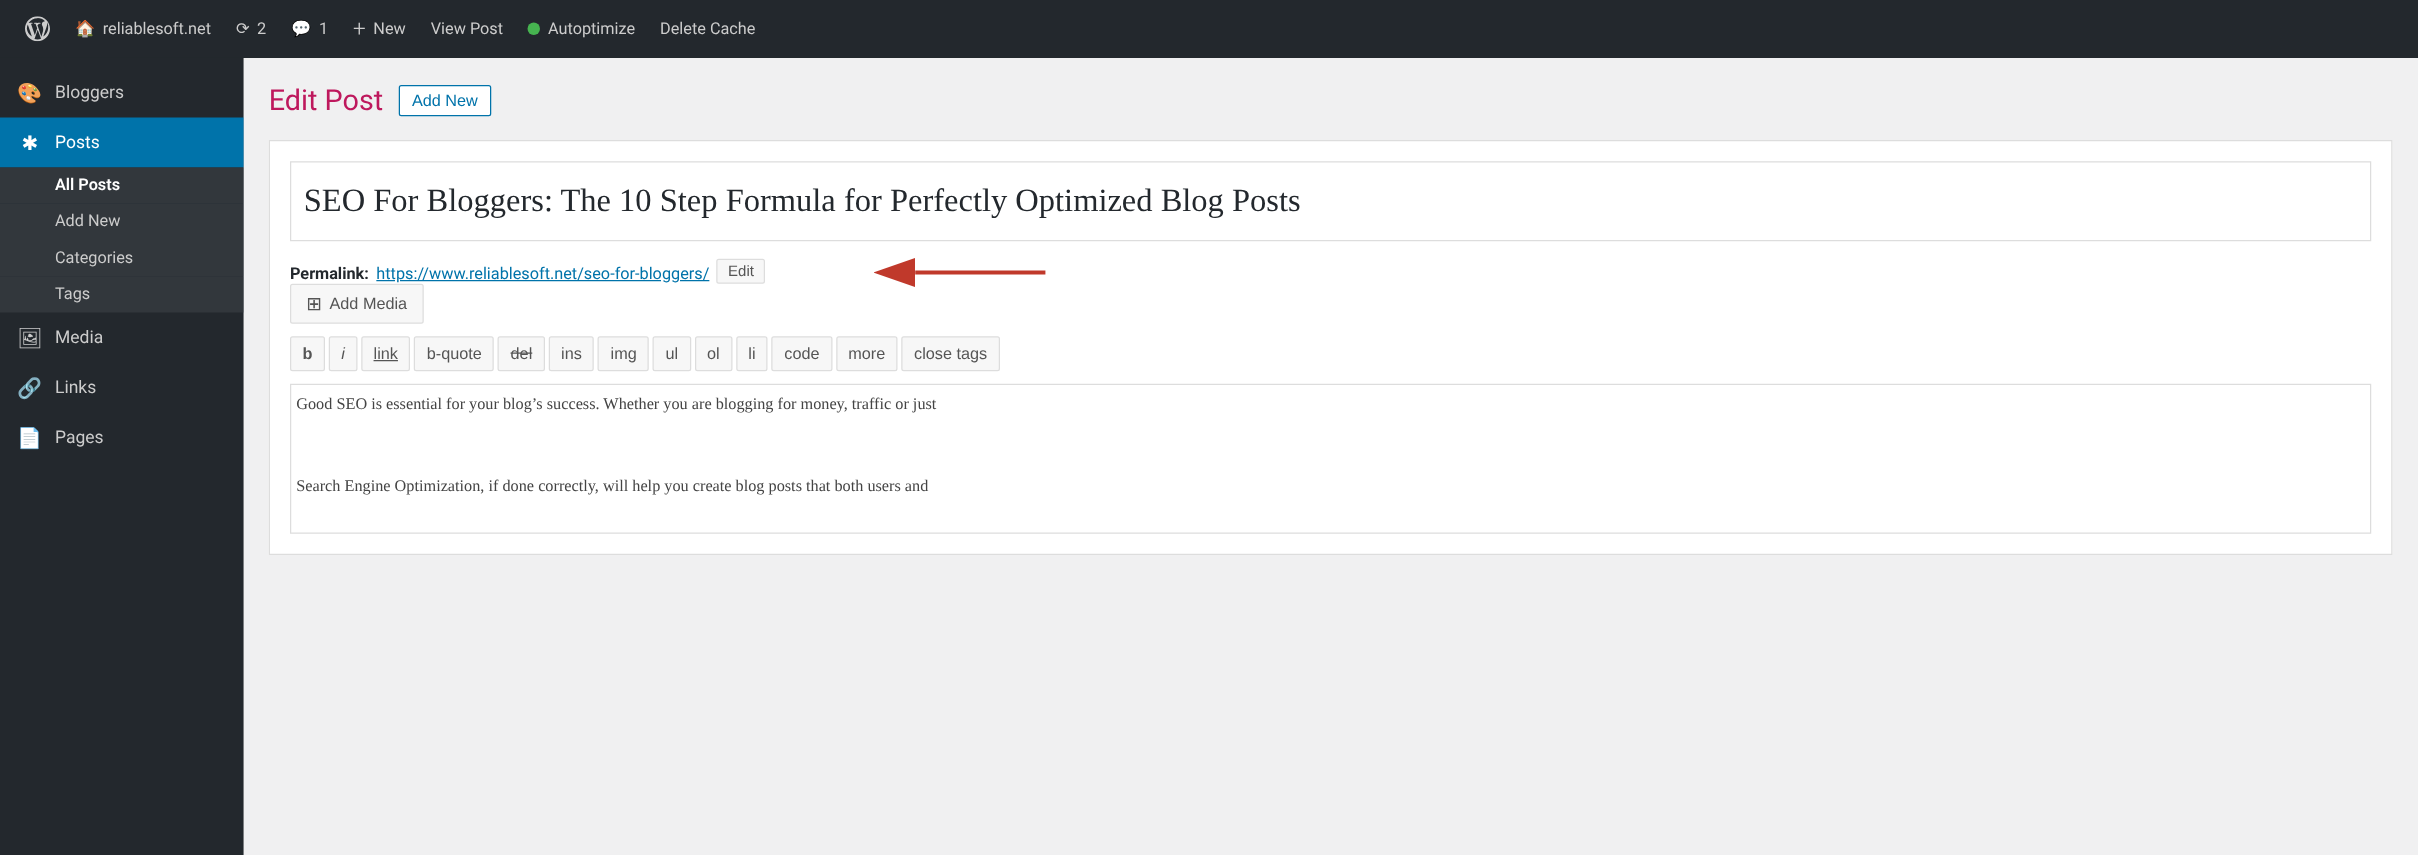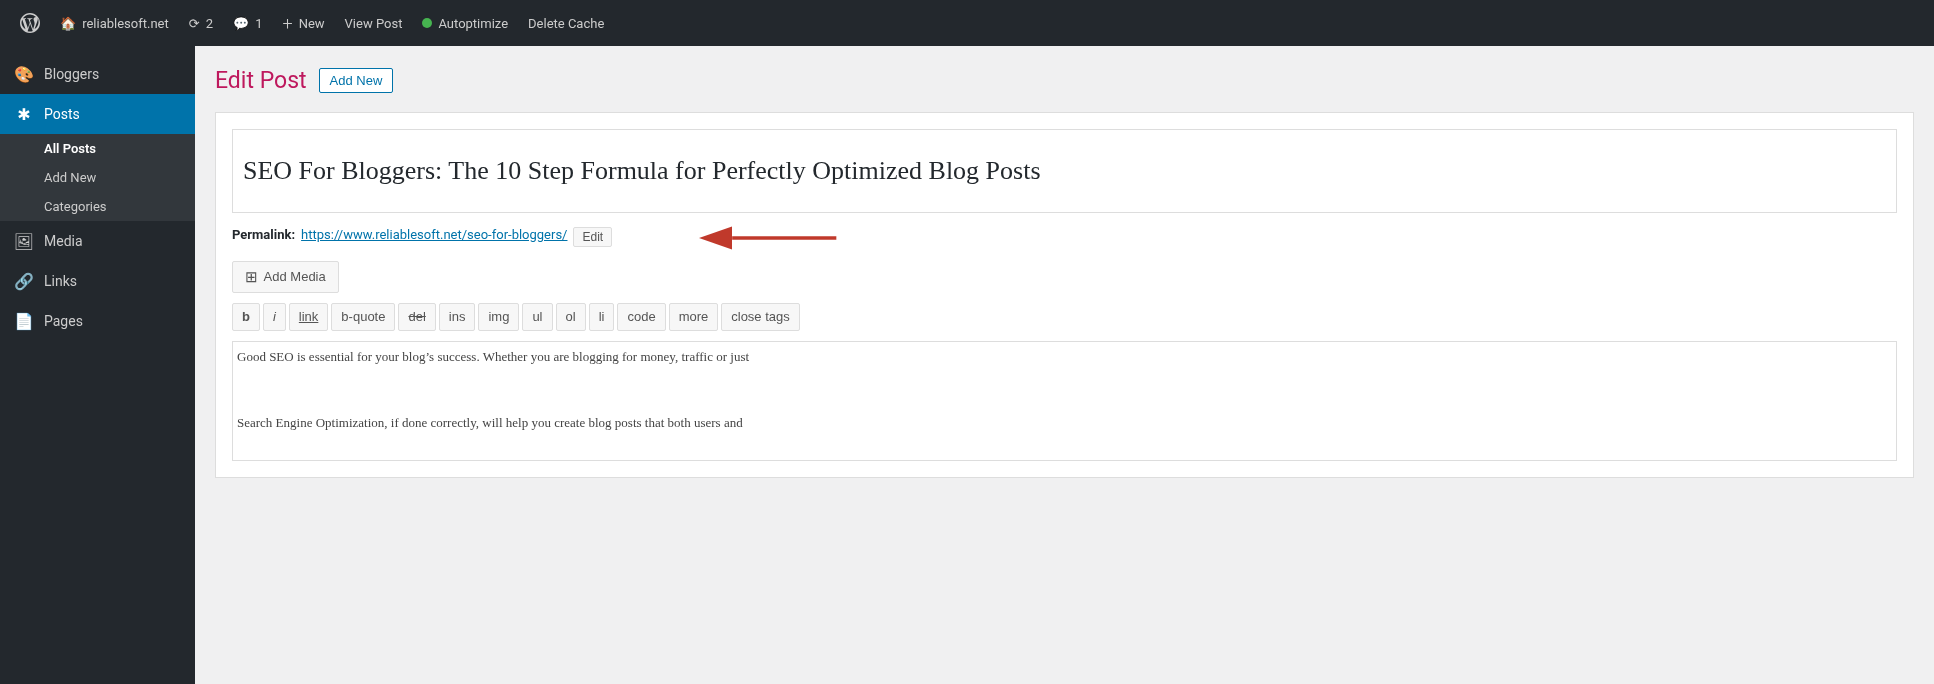--- a/index.html
+++ b/index.html
@@ -128,32 +128,31 @@
       background: #fff;
       border: 1px solid #ddd;
       padding: 16px;
     }
 
     .post-title-input {
       width: 100%;
       font-size: 26px;
       font-family: Georgia, serif;
       border: 1px solid #ddd;
-      padding: 26px 10px;
+      padding: 16px 10px;
       color: #23282d;
       background: #fff;
       outline: none;
       margin-bottom: 14px;
     }
 
     .permalink-row {
       display: flex;
-      align-items: flex-start;
+      align-items: flex-end;
       gap: 6px;
-      margin-bottom: 14px;
       font-size: 13px;
       color: #555;
     }
     .permalink-label { font-weight: 700; color: #23282d; }
     .permalink-url { color: #0073aa; text-decoration: underline; cursor: pointer; font-size: 13px; }
     .permalink-edit-btn {
       border: 1px solid #ddd;
       background: #f7f7f7;
       color: #555;
       padding: 2px 8px;
@@ -277,20 +276,23 @@
       <span>Posts</span>
     </div>
     <div class="submenu-item active-sub">
       <span>All Posts</span>
     </div>
     <div class="submenu-item">
       <span>Add New</span>
     </div>
     <div class="submenu-item">
       <span>Categories</span>
+    </div>
+    <div class="submenu-item">
+      <span>Tags</span>
     </div>
     <div class="menu-item">
       <span class="menu-icon">🖼</span>
       <span>Media</span>
     </div>
     <div class="menu-item">
       <span class="menu-icon">🔗</span>
       <span>Links</span>
     </div>
     <div class="menu-item">

